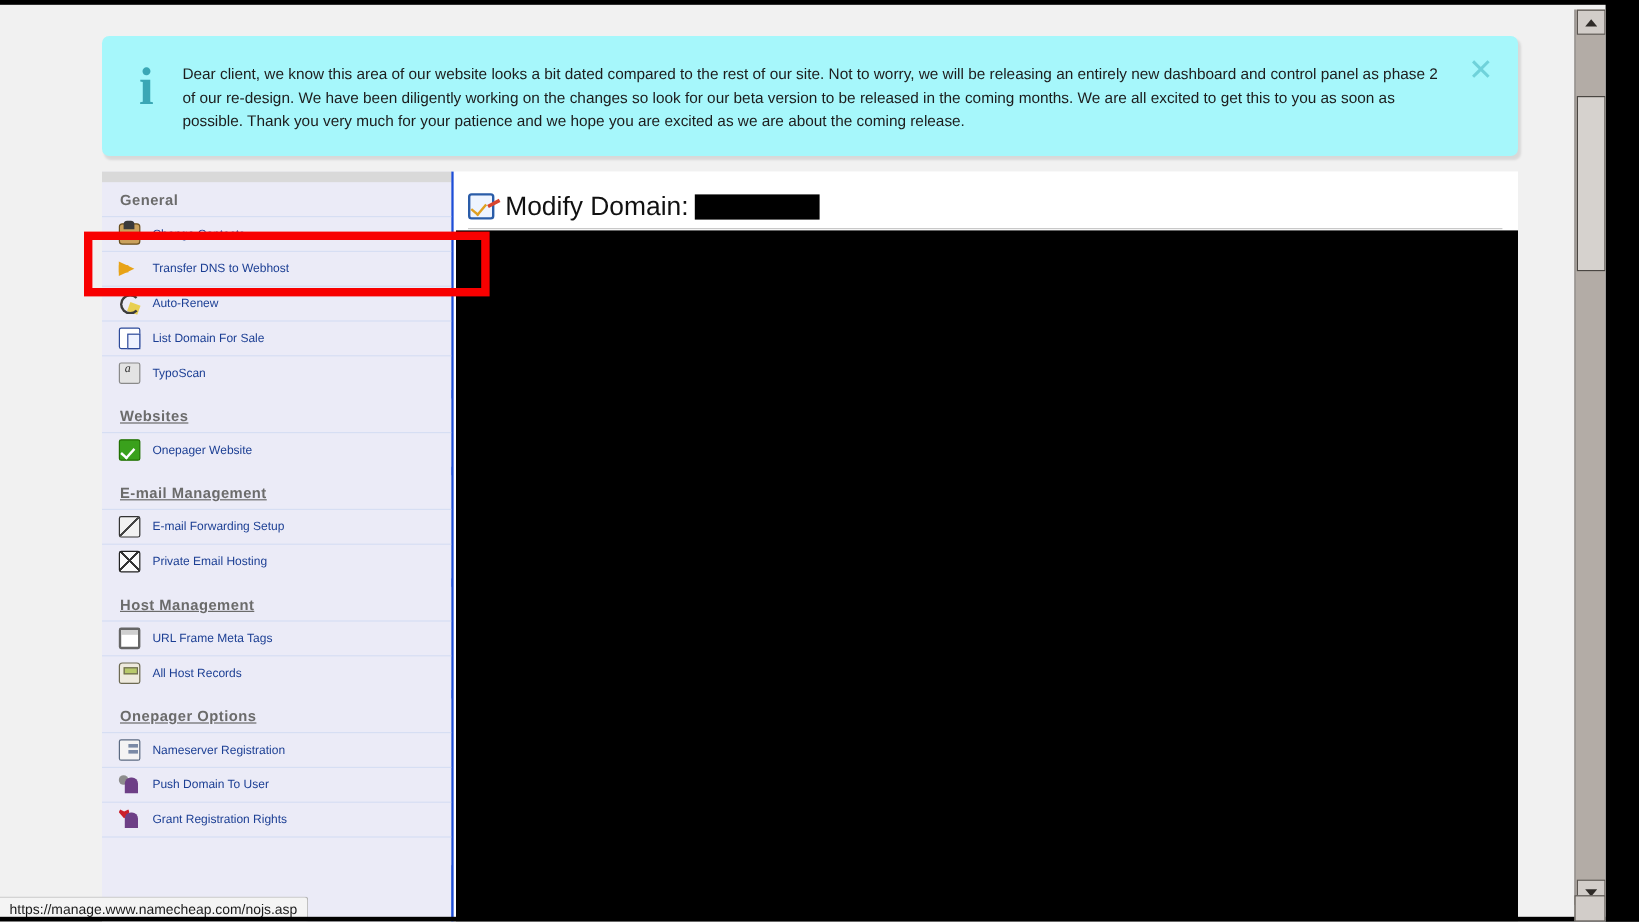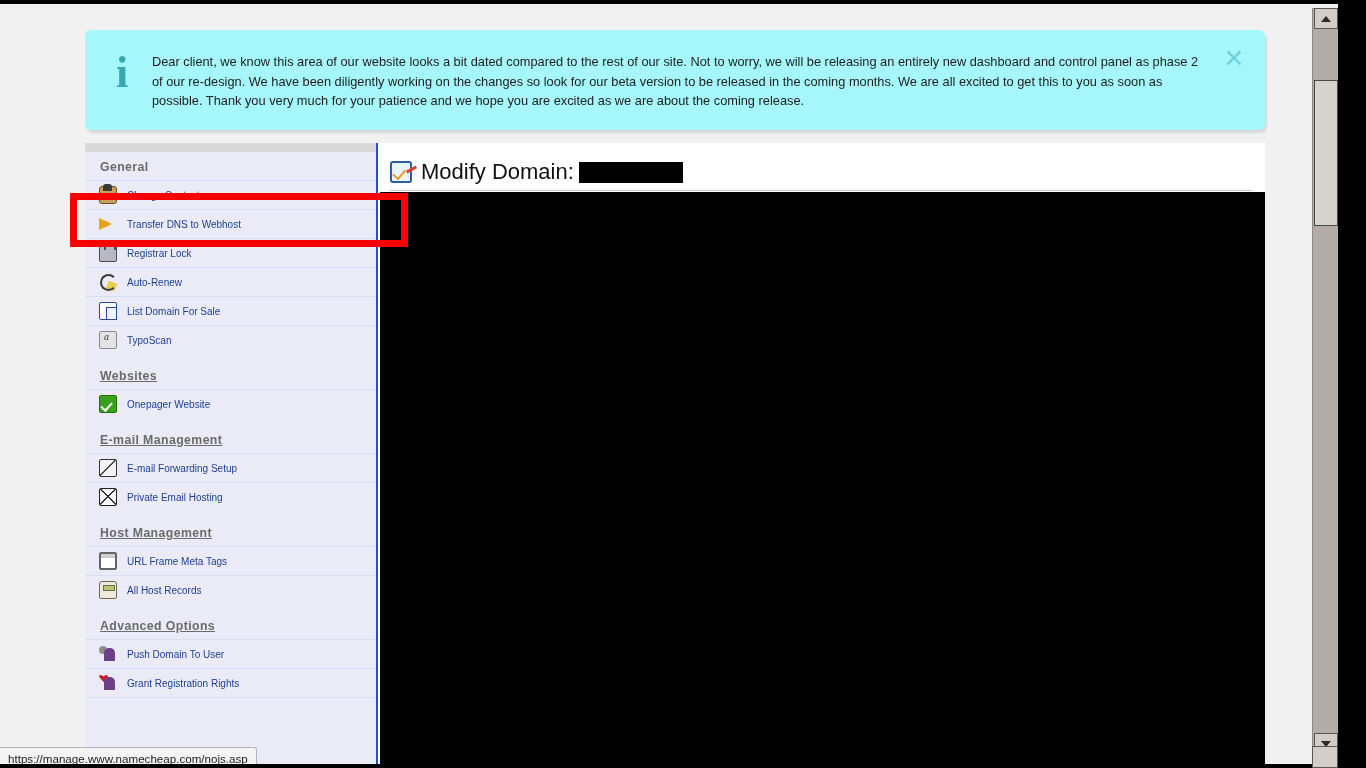--- a/index.html
+++ b/index.html
@@ -319,26 +319,20 @@
         <span class="nav-label">Change Contacts</span>
       </div>
       <div class="nav-item">
         <span class="nav-ico">
             <i class="ic ic-arrow"></i>
           </span>
         <span class="nav-label">Transfer DNS to Webhost</span>
       </div>
       <div class="nav-item">
         <span class="nav-ico">
-            <i class="ic ic-lock"></i>
-          </span>
-        <span class="nav-label">Registrar Lock</span>
-      </div>
-      <div class="nav-item">
-        <span class="nav-ico">
             <i class="ic ic-renew"></i>
           </span>
         <span class="nav-label">Auto-Renew</span>
       </div>
       <div class="nav-item">
         <span class="nav-ico">
             <i class="ic ic-doc"></i>
           </span>
         <span class="nav-label">List Domain For Sale</span>
       </div>
@@ -378,21 +372,27 @@
           </span>
         <span class="nav-label">URL Frame Meta Tags</span>
       </div>
       <div class="nav-item">
         <span class="nav-ico">
             <i class="ic ic-host"></i>
           </span>
         <span class="nav-label">All Host Records</span>
       </div>
 
-      <div class="group-head spaced">Advanced Options</div>
+      <div class="group-head spaced">Onepager Options</div>
+      <div class="nav-item">
+        <span class="nav-ico">
+            <i class="ic ic-ns"></i>
+          </span>
+        <span class="nav-label">Nameserver Registration</span>
+      </div>
       <div class="nav-item">
         <span class="nav-ico">
             <i class="ic ic-push"></i>
           </span>
         <span class="nav-label">Push Domain To User</span>
       </div>
       <div class="nav-item">
         <span class="nav-ico">
             <i class="ic ic-grant"></i>
           </span>

